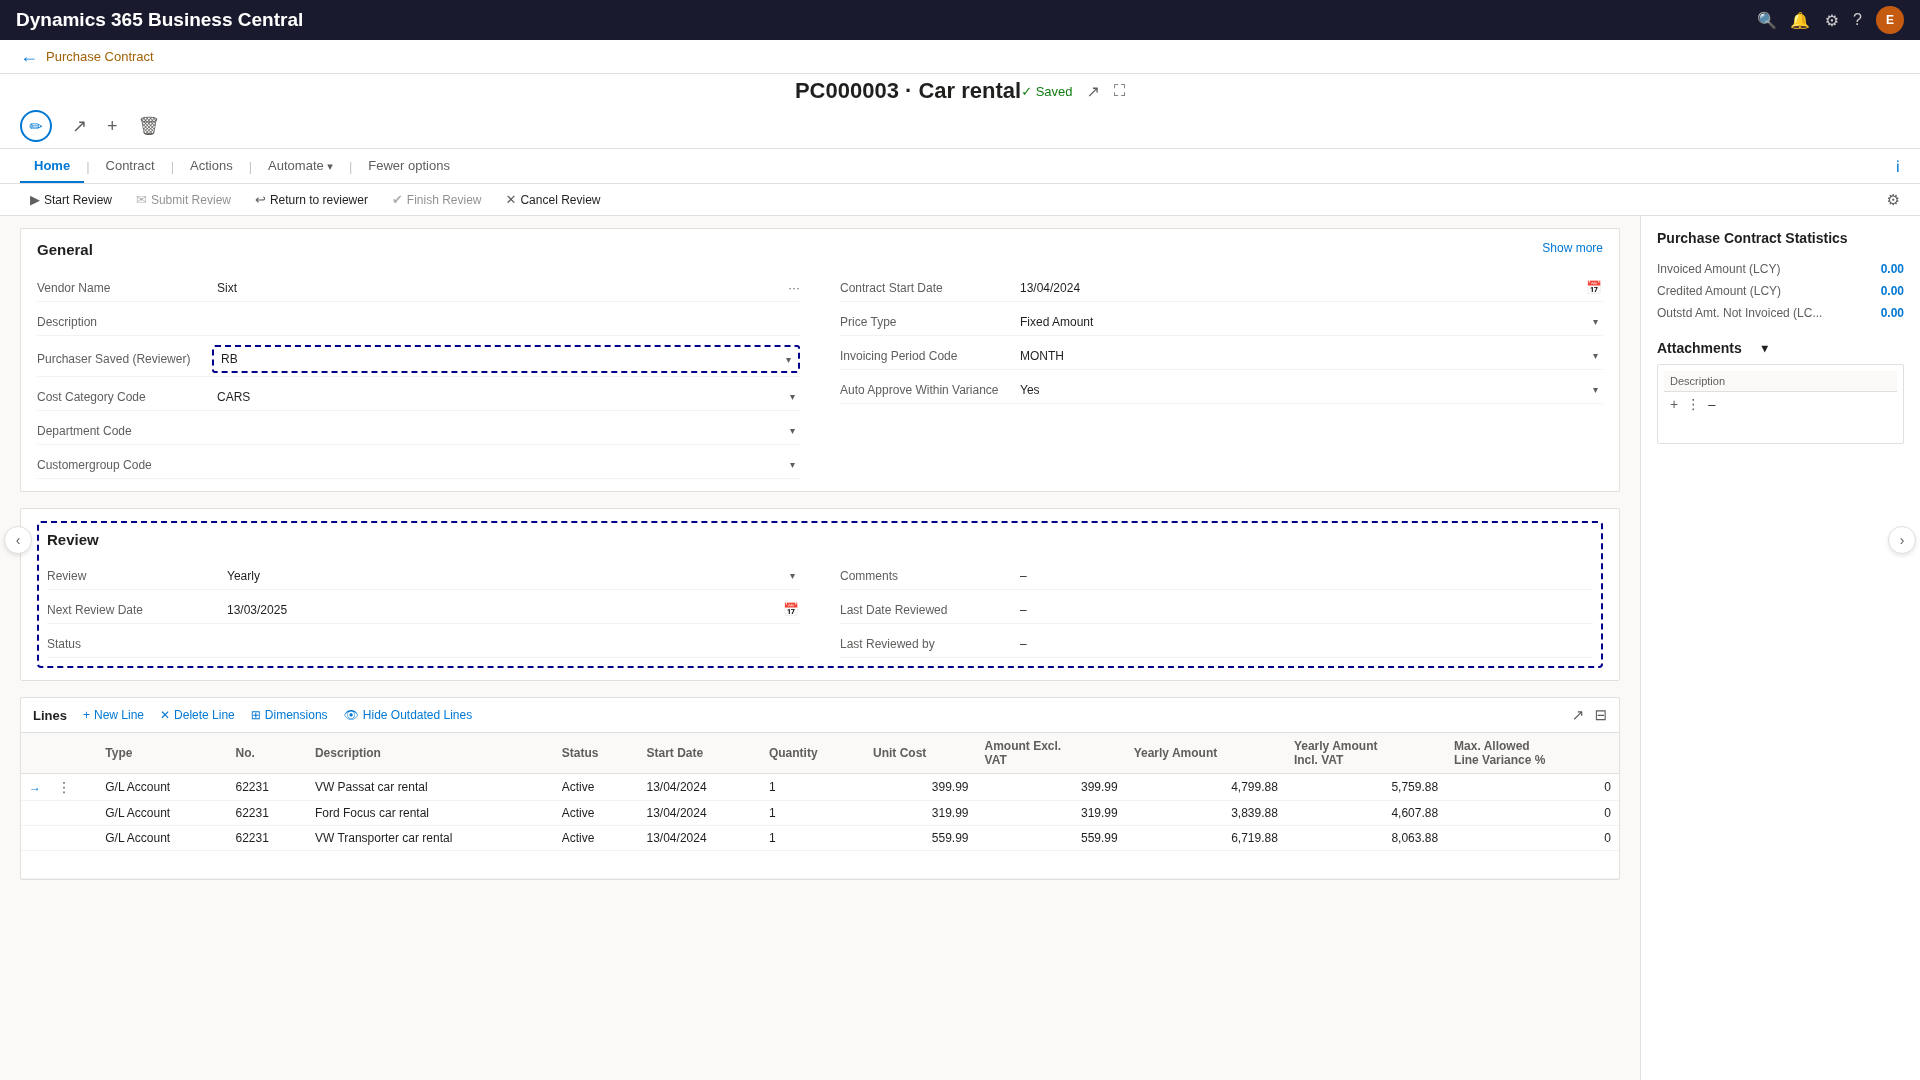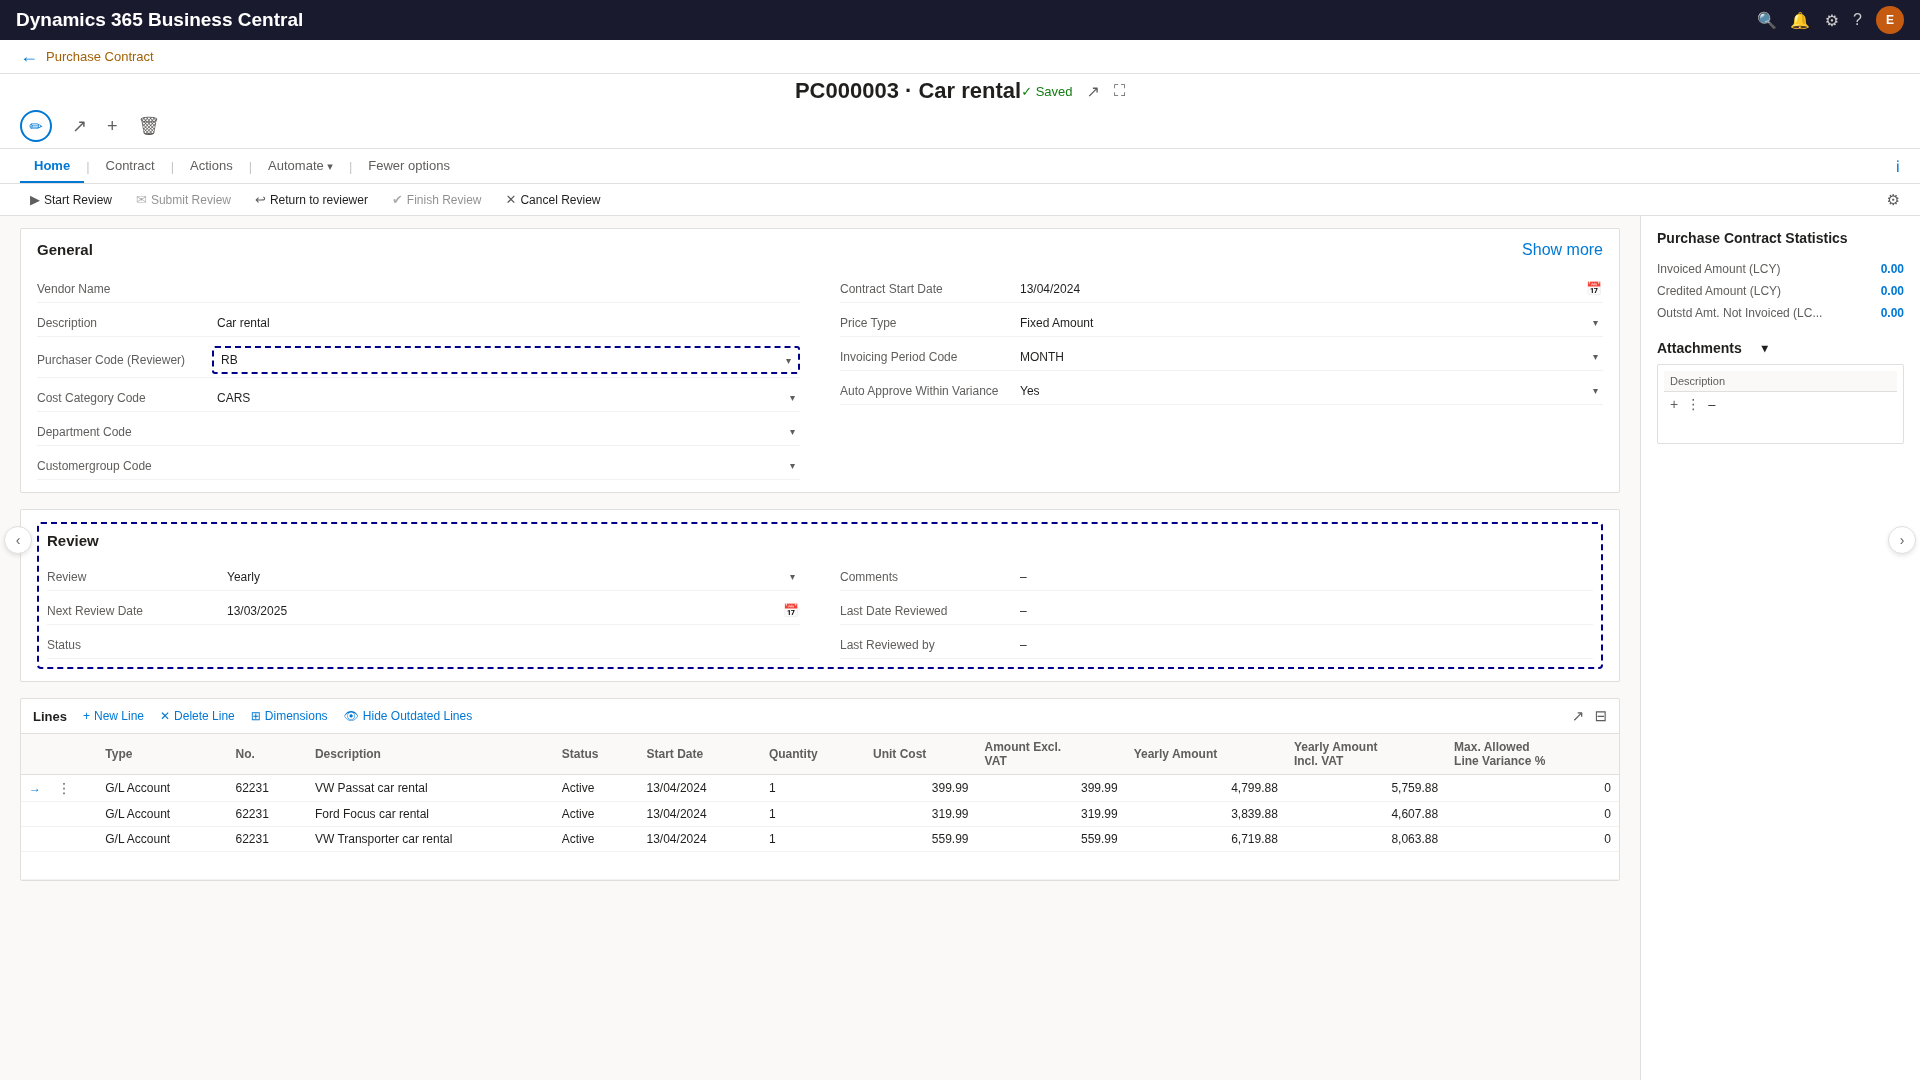--- a/index.html
+++ b/index.html
@@ -123,21 +123,21 @@
       flex: 1;
       overflow-y: auto;
       padding: 12px 20px;
       background: #faf9f8;
     }
 
     
     .section { background: #fff; border: 1px solid #e1dfdd; border-radius: 2px; margin-bottom: 16px; padding: 12px 16px; }
     .section-header { display: flex; justify-content: space-between; align-items: flex-start; margin-bottom: 10px; }
     .section-title { font-size: 15px; font-weight: 600; color: #201f1e; }
-    .show-more { color: #0078d4; font-size: 16px; cursor: pointer; }
+    .show-more { color: #0078d4; font-size: 12px; cursor: pointer; }
 
     
     .form-grid { display: grid; grid-template-columns: 1fr 1fr; gap: 0 40px; }
     .form-row { display: flex; align-items: center; padding: 3px 0; border-bottom: 1px solid #f3f2f1; min-height: 28px; margin-top: 6px; }
     .form-label { width: 175px; color: #605e5c; font-size: 12px; flex-shrink: 0; padding-right: 8px; }
     .form-label::after { content: ''; display: inline-block; }
     .form-value { flex: 1; }
     .form-input {
       width: 100%; border: 1px solid transparent; background: transparent;
       padding: 2px 4px; font-size: 12px; color: #201f1e;
@@ -306,31 +306,32 @@
         <div class="section-header">
           <span class="section-title">General</span>
           <span class="show-more">Show more</span>
         </div>
         <div class="form-grid">
 
           <div>
 
             <div class="form-row">
               <span class="form-label">Vendor Name</span>
+              <div class="form-value field-with-btn">
+                <input class="form-input" value="Sixt" style="">
+                <span class="field-dots">···</span>
+              </div>
             </div>
 
             <div class="form-row">
               <span class="form-label">Description</span>
-              <div class="form-value">
-                <input class="form-input" value="Car rental" style="">
-              </div>
             </div>
 
             <div class="form-row" style="position:relative;">
-              <span class="form-label">Purchaser Code (Reviewer)</span>
+              <span class="form-label">Purchaser Saved (Reviewer)</span>
               <div class="form-value" style="border: 2px dashed #00008b; border-radius: 3px; padding: 2px;">
                 <div class="form-select-wrap">
                   <select class="form-select">
                     <option>RB</option>
                   </select>
                   <span class="form-select-arrow">▾</span>
                 </div>
               </div>
             </div>
 

